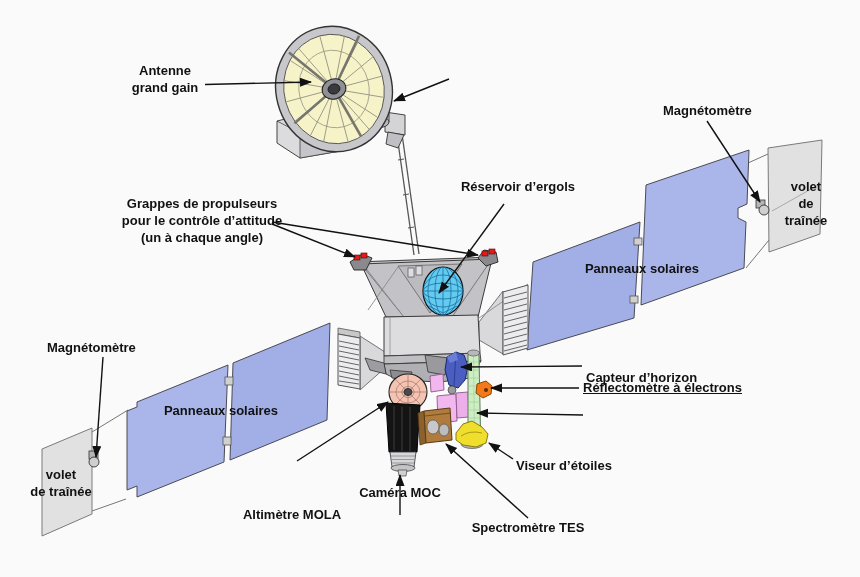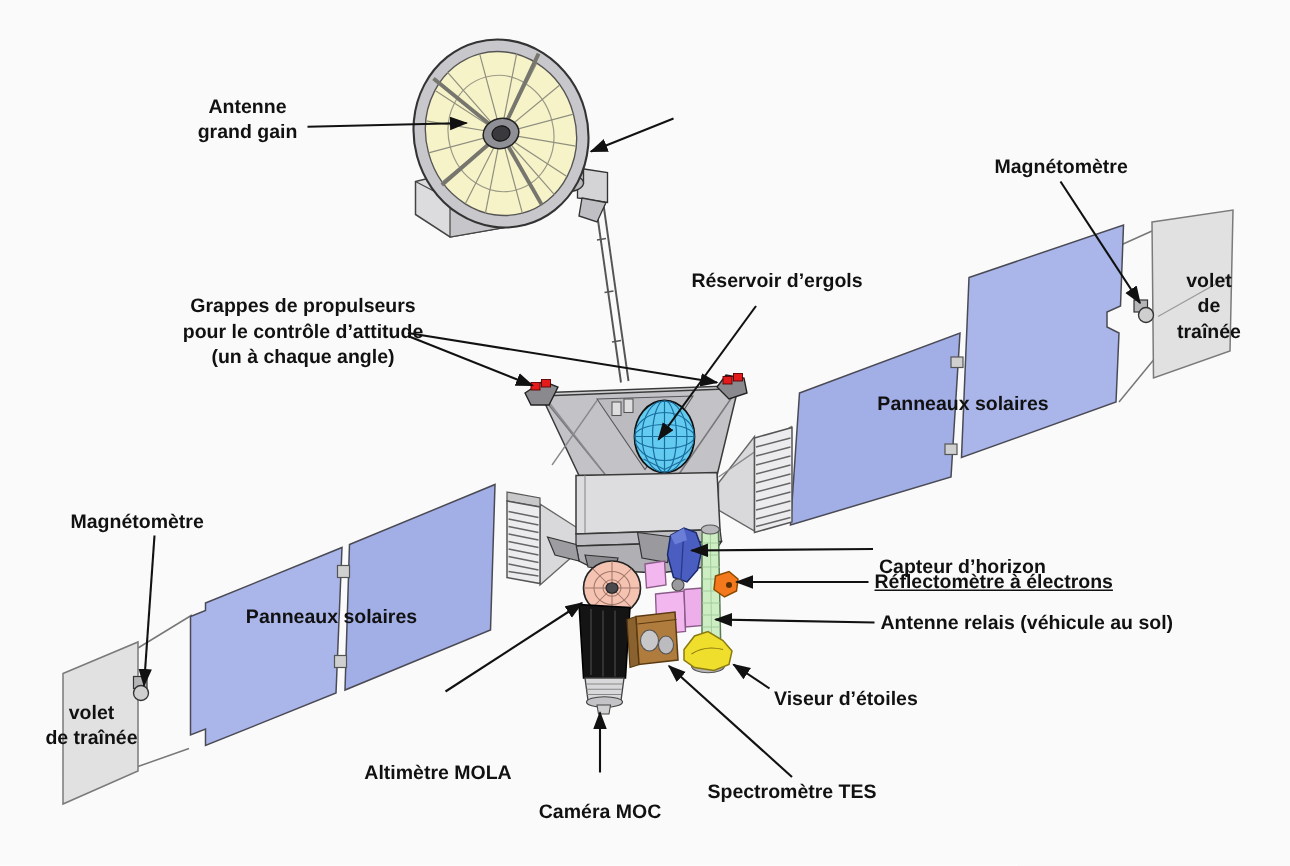--- a/index.html
+++ b/index.html
@@ -15,21 +15,21 @@
   .l-sys{left:510px;top:61px;}
   .l-magr{left:663px;top:102px;}
   .l-volr{left:806px;top:178px;}
   .l-grap{left:202px;top:195px;}
   .l-res{left:518px;top:178px;}
   .l-panr{left:642px;top:260px;}
   .l-panl{left:221px;top:402px;}
   .l-magl{left:47px;top:339px;}
   .l-voll{left:61px;top:466px;}
   .l-alt{left:292px;top:468px;margin-top:38px;}
-  .l-moc{left:400px;top:532px;text-align:right;}
+  .l-moc{left:400px;top:484px;text-align:right;}
   .l-tes{left:528px;top:519px;}
   .l-capt{left:586px;top:358px;margin-top:11px;}
   .l-refl{left:583px;top:379px;text-decoration:underline;}
   .l-rel{left:587px;top:406px;}
   .l-vis{left:516px;top:457px;}
 </style>
 </head>
 <body>
 
 <div class="stage">
@@ -266,16 +266,15 @@
 <div class="lbl ctr l-panr">Panneaux solaires</div>
 <div class="lbl ctr l-panl">Panneaux solaires</div>
 <div class="lbl la l-magl">Magnétomètre</div>
 <div class="lbl ctr l-voll">volet
 de traînée</div>
 <div class="lbl ctr l-alt">Altimètre MOLA</div>
 <div class="lbl ctr l-moc">Caméra MOC</div>
 <div class="lbl ctr l-tes">Spectromètre TES</div>
 <div class="lbl la l-capt">Capteur d’horizon</div>
 <div class="lbl la l-refl">Réflectomètre à électrons</div>
-<div class="lbl la l-rel">Antenne  relais (véhicule au sol)</div>
 <div class="lbl la l-vis">Viseur d’étoiles</div>
 
 </div>
 
 </body></html>

